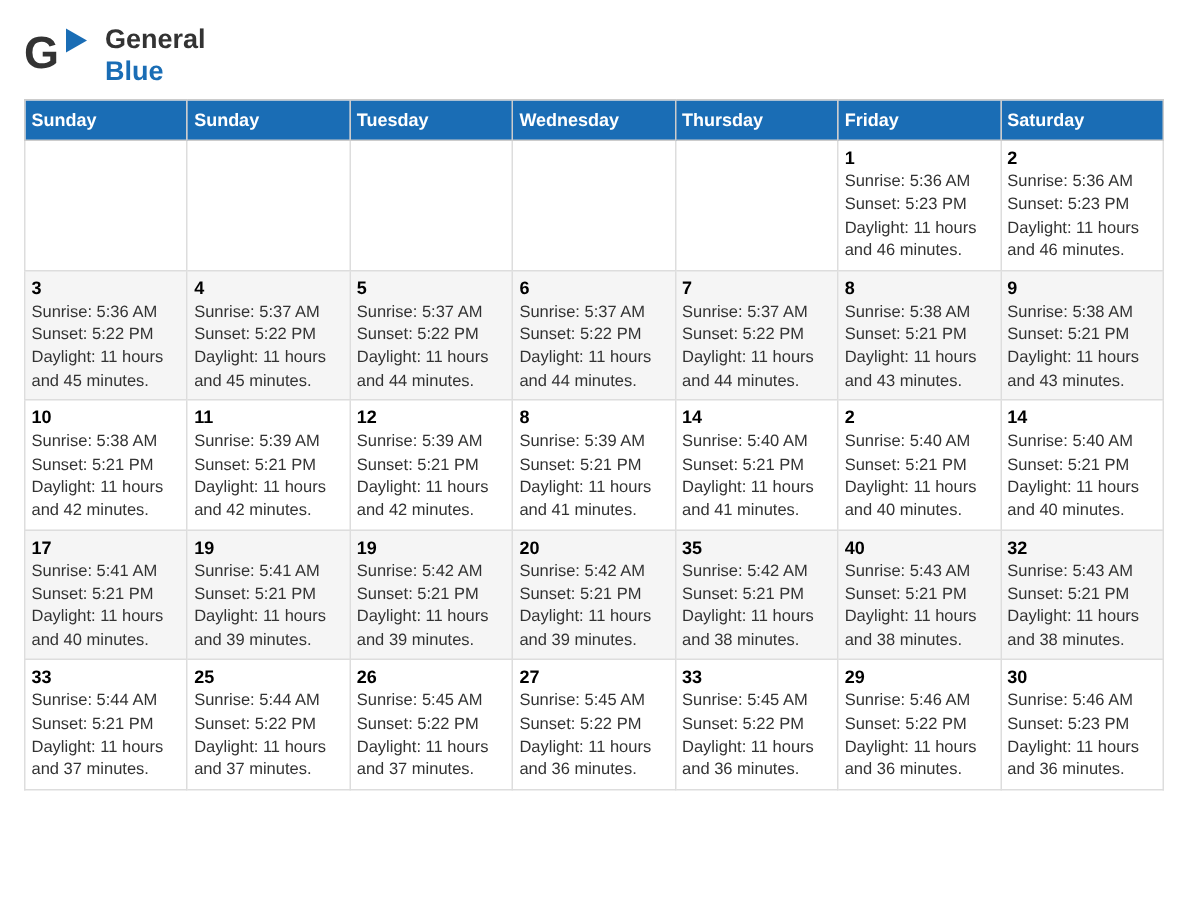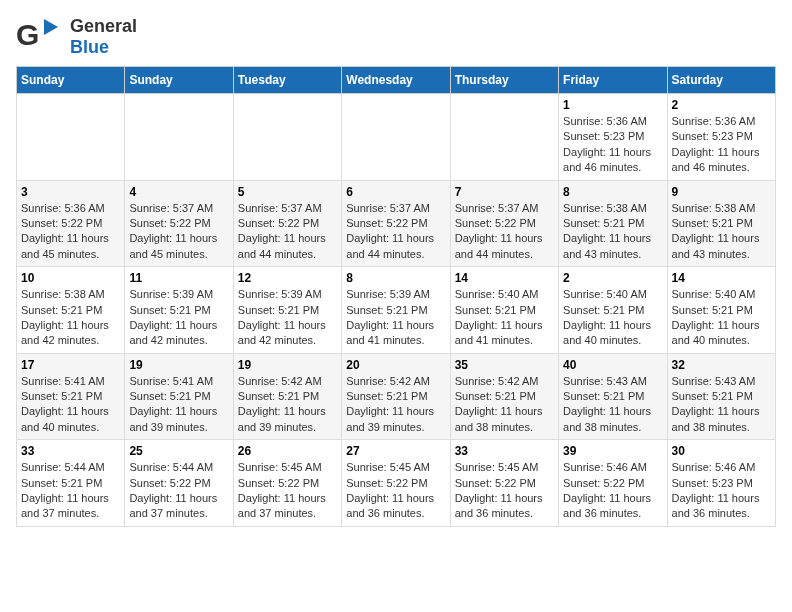--- a/index.html
+++ b/index.html
@@ -291,21 +291,21 @@
 Sunset: 5:22 PM
 Daylight: 11 hours and 36 minutes.</div>
         </td>
         <td>
           <div class="day-number">33</div>
           <div class="day-info" style="white-space: pre-line;">Sunrise: 5:45 AM
 Sunset: 5:22 PM
 Daylight: 11 hours and 36 minutes.</div>
         </td>
         <td>
-          <div class="day-number">39</div>
+          <div class="day-number">29</div>
           <div class="day-info" style="white-space: pre-line;">Sunrise: 5:46 AM
 Sunset: 5:22 PM
 Daylight: 11 hours and 36 minutes.</div>
         </td>
         <td>
           <div class="day-number">30</div>
           <div class="day-info" style="white-space: pre-line;">Sunrise: 5:46 AM
 Sunset: 5:23 PM
 Daylight: 11 hours and 36 minutes.</div>
         </td>

